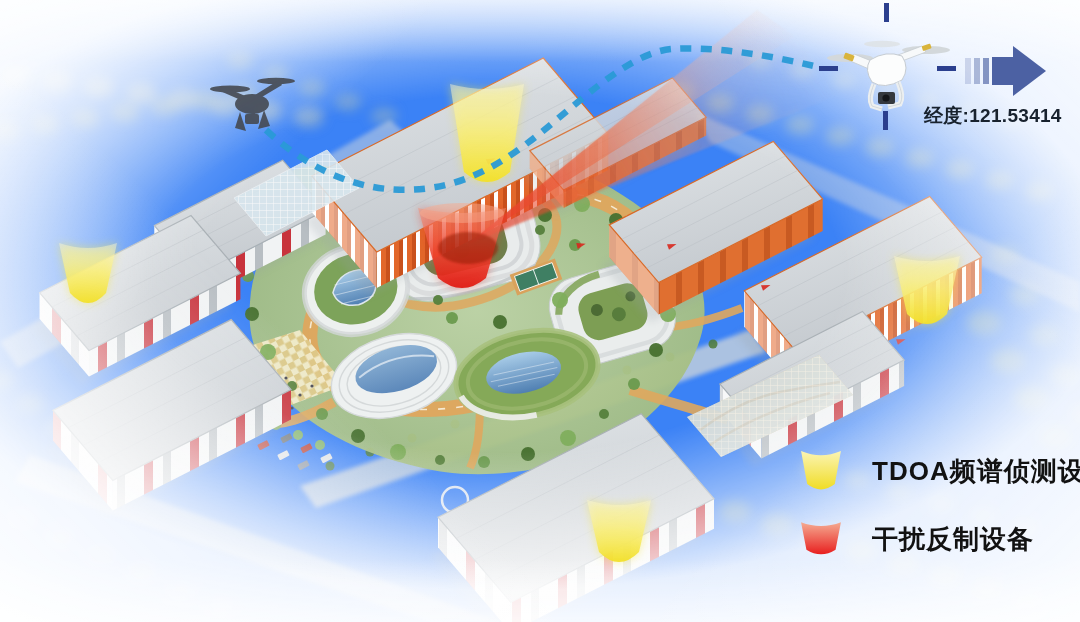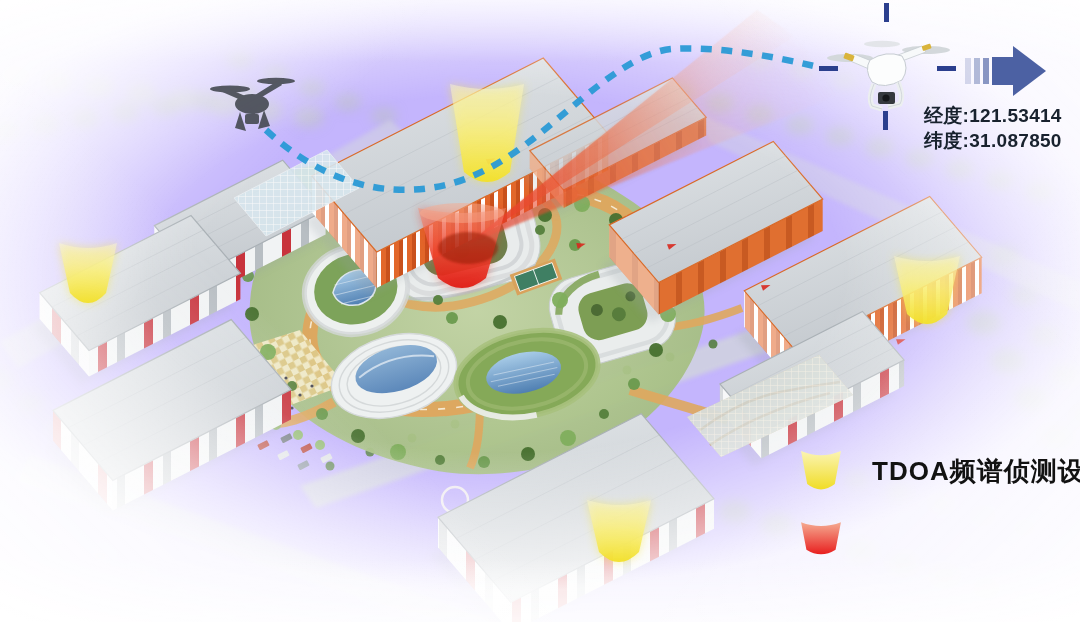--- a/index.html
+++ b/index.html
@@ -1,18 +1,18 @@
 <!DOCTYPE html>
 <html><head>
 <meta charset="utf-8">
 <style>
   html,body{margin:0;padding:0;background:#ffffff;}
   .stage{
     position:relative;width:1080px;height:622px;overflow:hidden;
-    background:#c4b5fd;
+    background:#3b82f6;
     font-family:"Liberation Sans","DejaVu Sans",sans-serif;
   }
   .stage svg.abs{position:absolute;left:0;top:0;}
   #scene{z-index:1;}
   .vignette{
     position:absolute;inset:0;z-index:3;pointer-events:none;
     background:
       linear-gradient(45deg,  rgba(255,255,255,.96), rgba(255,255,255,0) 34%),
       linear-gradient(135deg, rgba(255,255,255,.88), rgba(255,255,255,0) 26%),
       linear-gradient(225deg, rgba(255,255,255,.80), rgba(255,255,255,0) 22%),
@@ -508,21 +508,20 @@
     </g>
     <defs>
       <filter id="fgBlur" x="-30%" y="-30%" width="160%" height="160%">
         <feGaussianBlur stdDeviation="0.7"></feGaussianBlur>
       </filter>
     </defs>
   </svg>
 
   <div class="telemetry">
     <div>经度:121.53414</div>
-    <div>纬度:31.087850</div>
   </div>
 
   <div class="legend">
     <div class="legend-item">
       <svg width="46" height="48" viewBox="0 0 60 62">
         <defs>
           <linearGradient id="lgY" x1="0" y1="0" x2="0" y2="1">
             <stop offset="0" stop-color="#fbf4b4"></stop>
               <stop offset="1" stop-color="#f0dd26"></stop>
           </linearGradient>
@@ -534,15 +533,16 @@
     <div class="legend-item">
       <svg width="46" height="40" viewBox="0 0 60 52">
         <defs>
           <linearGradient id="lgR" x1="0" y1="0" x2="0" y2="1">
             <stop offset="0" stop-color="#f5ac92"></stop>
               <stop offset="1" stop-color="#e81f1f"></stop>
           </linearGradient>
         </defs>
         <path d="M4,4 Q30,14 56,4 L49,40 Q30,52 11,40 Z" fill="url(#lgR)"></path>
       </svg>
+      <span class="legend-label">干扰反制设备</span>
     </div>
   </div>
 </div>
 
 </body></html>

